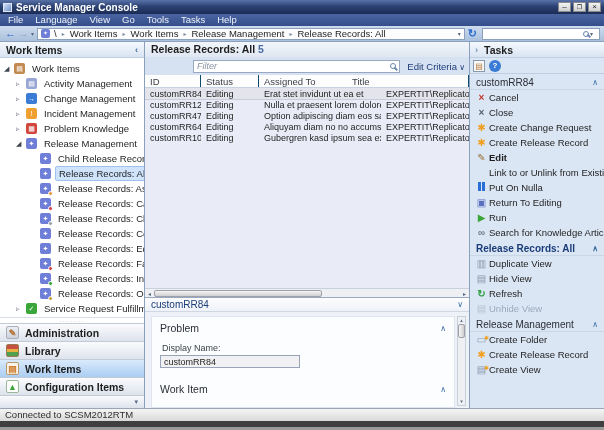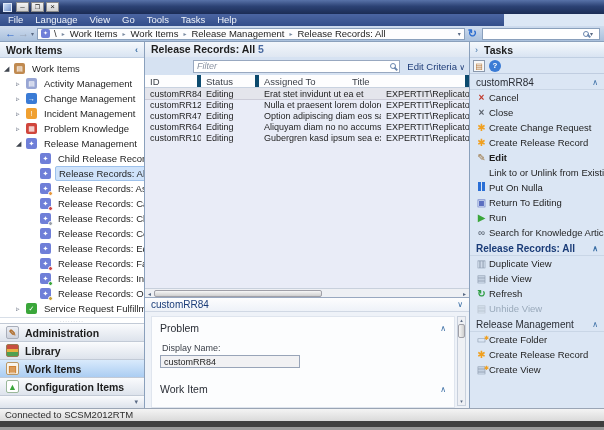--- a/index.html
+++ b/index.html
@@ -9,21 +9,21 @@
   
   .titlebar { position:absolute; left:0; top:0; width:604px; height:14px;
     background:linear-gradient(180deg,#5872a8 0%,#2c4274 45%,#1b2c55 100%);
     color:#fff; display:flex; align-items:center; padding:0 3px; }
   .app-icon { width:9px; height:9px; background:linear-gradient(135deg,#cfe0f8,#6f8fc8); border:1px solid #dfe8f8; margin-right:4px; }
   .title-text { font-weight:bold; font-size:10px; flex:1; white-space:nowrap; }
   .win-btns { display:flex; gap:2px; }
   .win-btn { width:13px; height:10px; background:linear-gradient(#f4f4f4,#cfcfcf); border:1px solid #8a8a8a; font-size:8px; line-height:8px; text-align:center; color:#222; }
   .btn-min::after{content:"–";} .btn-rest::after{content:"❐"; font-size:6px;} .btn-close::after{content:"×";}
 
-  .menubar { position:absolute; left:0; top:14px; width:504px; height:12px;
+  .menubar { position:absolute; left:0; top:14px; width:604px; height:12px;
     background:linear-gradient(180deg,#4b65a2,#334e8a); display:flex; align-items:center; padding-left:2px; }
   .menu-item { color:#eef3fb; font-size:9.5px; padding:0 6px; line-height:12px; }
 
   .toolbar { position:absolute; left:0; top:26px; width:604px; height:16px;
     background:linear-gradient(180deg,#cfdcee,#a9c0dc); display:flex; align-items:center; padding:0 4px;
     border-bottom:1px solid #8aa0bc; }
   .nav-arrow { font-size:11px; line-height:11px; margin:0 1px; font-weight:bold; }
   .back { color:#2a62c9; } .fwd { color:#9aa6b8; }
   .dd { font-size:6px; color:#5a6a84; margin:0 3px 0 1px; }
   .crumb-box { flex:1; height:12px; background:#fdfdfe; border:1px solid #8aa0bc; display:flex; align-items:center; padding:0 3px; overflow:hidden; }
@@ -71,21 +71,21 @@
   .center { position:absolute; left:145px; top:42px; width:325px; height:366px; border-right:1px solid #8aa0bc; display:flex; flex-direction:column; background:#e9ecf7; }
   .list-hdr { height:15px; background:linear-gradient(#f2f6fb,#dfe7f2); padding:1px 6px; font-weight:bold; font-size:10.5px; flex:none; }
   .list-count { color:#4a6aa0; font-weight:bold; margin-left:3px; }
   .filter-row { height:18px; background:#d6e2f2; display:flex; align-items:center; padding:0 4px; flex:none; }
   .filter-box { flex:1; height:13px; background:#fff; border:1px solid #98a8c0; display:flex; align-items:center; padding:0 3px;margin-left:44px; }
   .filter-box input { flex:1; border:none; outline:none; font-size:9px; font-style:italic; height:11px; min-width:0; font-family:inherit; }
   .filter-box input::placeholder { color:#8a93a3; font-style:italic; }
   .edit-criteria { color:#1e3c78; font-size:9.5px; margin-left:7px; white-space:nowrap; }
   .edit-criteria::after { content:" ∨"; font-size:8px; }
   .col-hdrs { height:13px; background:#fdfdfe; border-bottom:1px solid #c8d2e0; display:flex; flex:none; color:#3a3f48; }
-  .col { padding:1px 0 0 5px; border-right:4px solid #0c4a6e; font-size:9.5px; }
+  .col { padding:1px 0 0 5px; border-right:1px solid #0c4a6e; font-size:9.5px; }
   .c-id{width:56px;} .c-status{width:58px;} .c-title{width:122px;} .c-asg{width:86px; border-right:none; flex:1;}
   .grid { flex:1; overflow:hidden; }
   .row { height:11px; display:flex; align-items:center; }
   .row.selected { background:#e4e5ec; outline:1px solid #ccccd8; }
   .cell { font-size:9px; padding-left:5px; white-space:nowrap; overflow:hidden; }
   .hscroll { height:9px; background:#eef0f4; border-top:1px solid #c8d0dc; display:flex; align-items:center; flex:none; }
   .hs-arrow { width:9px; font-size:6px; color:#5a6a84; text-align:center; }
   .hs-thumb { width:52%; height:7px; background:linear-gradient(#f6f6f6,#cfcfcf); border:1px solid #a0a0a8; border-radius:2px; }
 
   
@@ -132,20 +132,21 @@
   .statusbar { position:absolute; left:0; top:408px; width:604px; height:13px;
     background:linear-gradient(#f4f4f4,#dadada); border-top:1px solid #9aa5b5; display:flex; align-items:flex-start; padding-left:5px; font-size:9.5px; color:#2e2e2e; }
   .dark-band { position:absolute; left:0; top:421px; width:604px; height:6px; background:#3f3f3f; }
   .gray-band { position:absolute; left:0; top:427px; width:604px; height:3px; background:#9a9a9a; }
 </style>
 </head>
 <body>
 
 <div class="titlebar">
   <span class="app-icon"></span>
+  <span class="title-text">Service Manager Console</span>
   <span class="win-btns">
     <span class="win-btn btn-min"></span>
     <span class="win-btn btn-rest"></span>
     <span class="win-btn btn-close"></span>
   </span>
 </div>
 
 <div class="menubar">
   <span class="menu-item">File</span>
   <span class="menu-item">Language</span>

